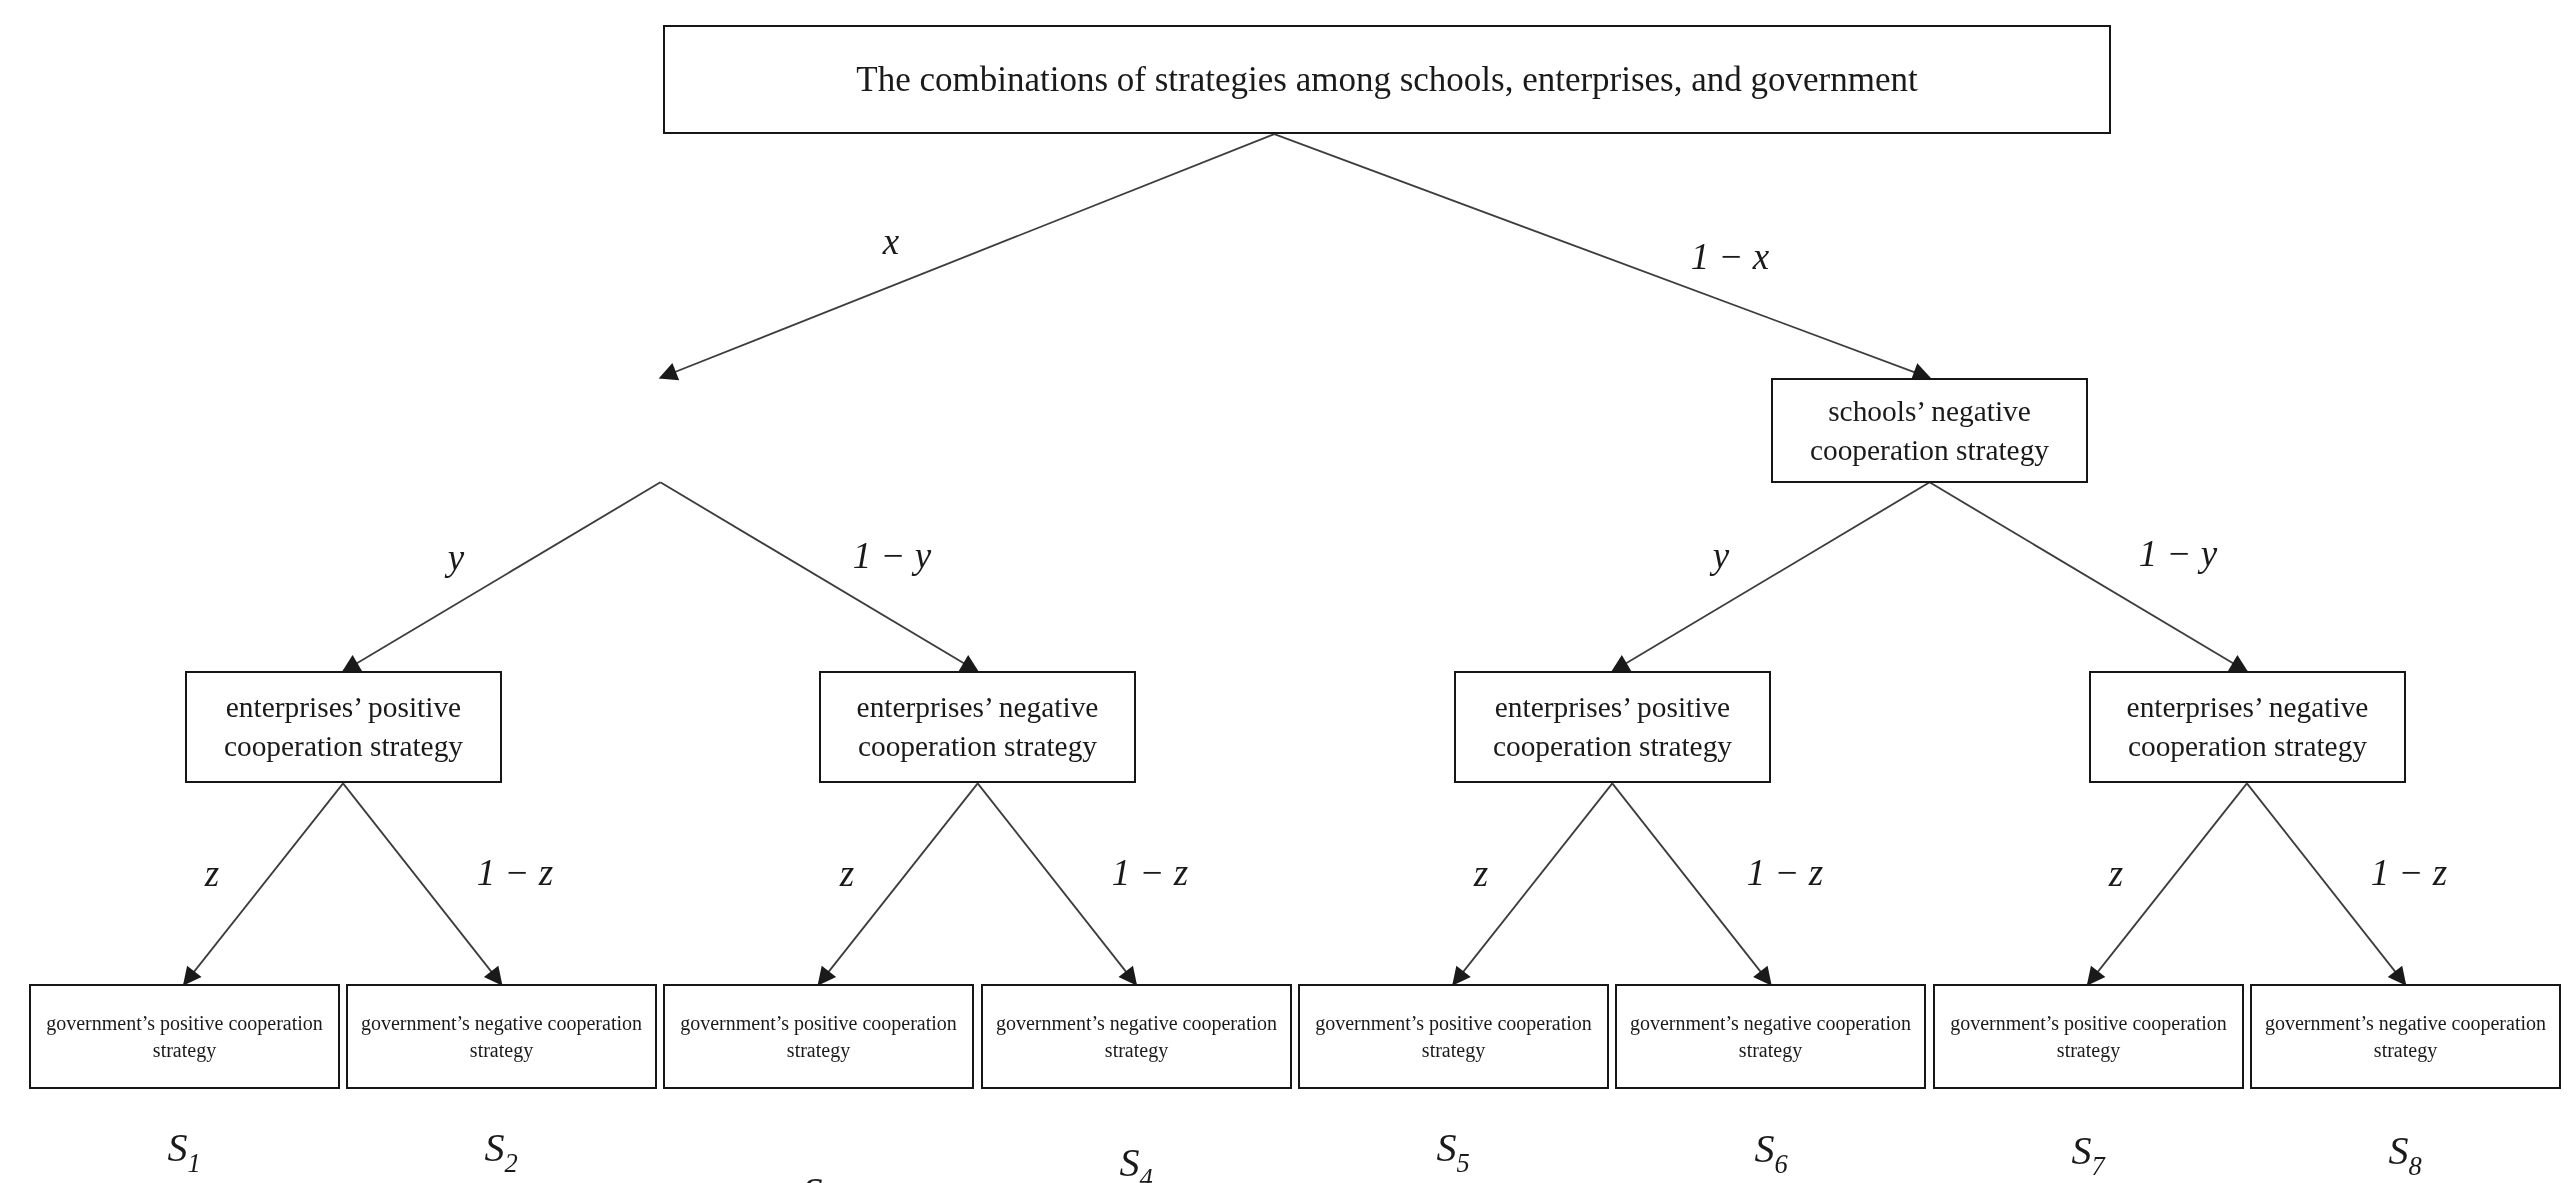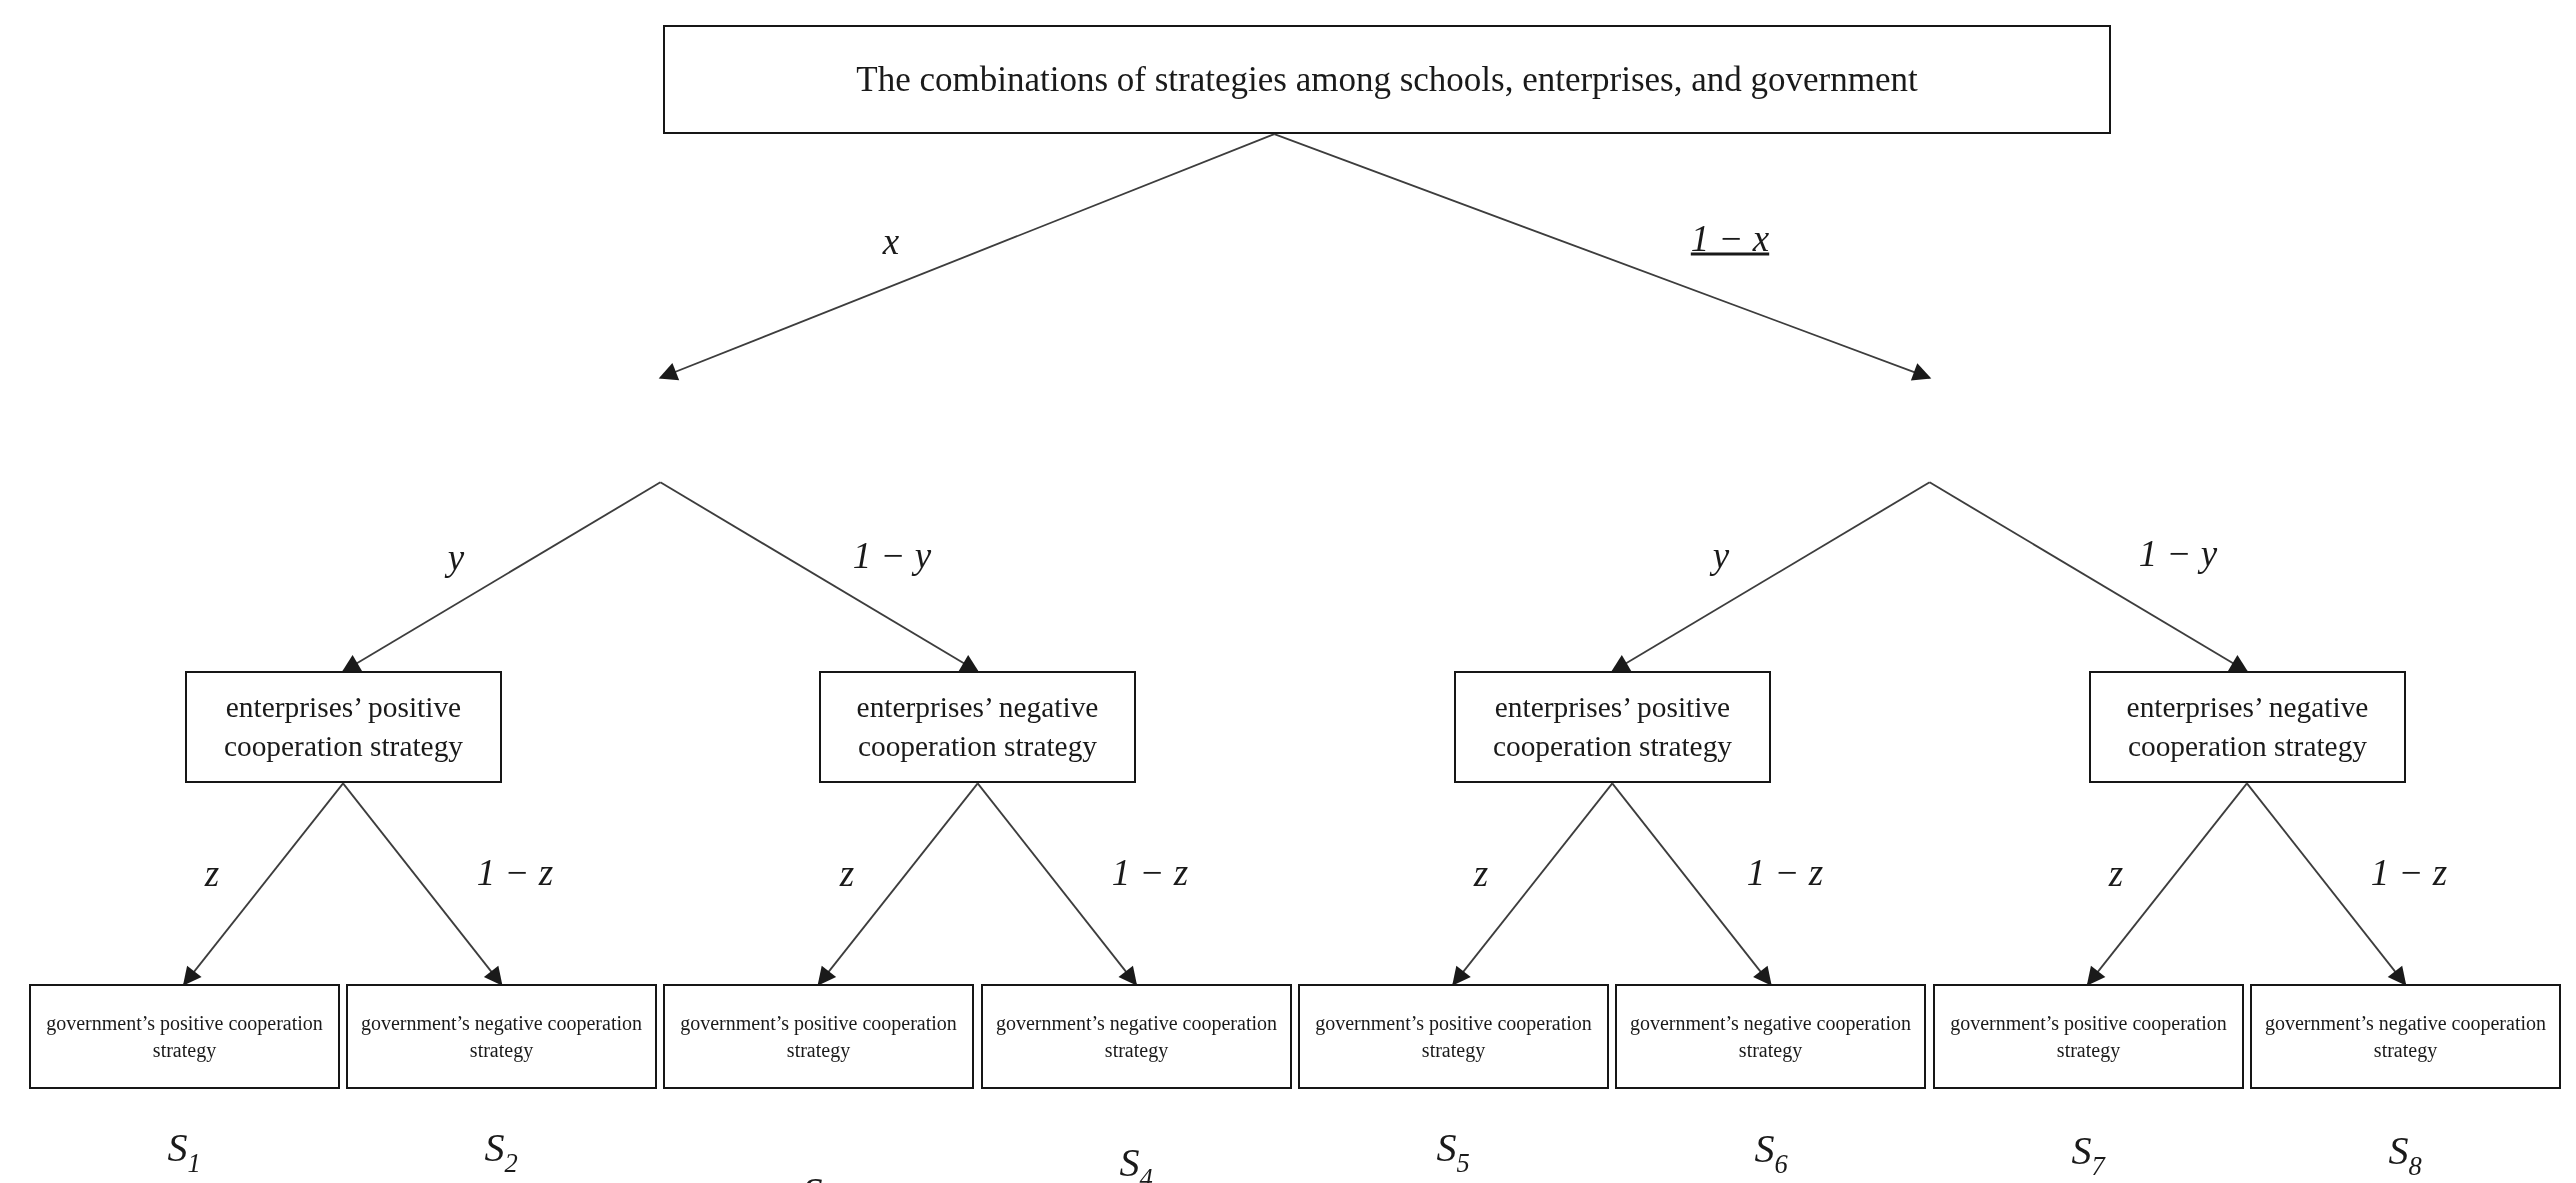--- a/index.html
+++ b/index.html
@@ -76,20 +76,23 @@
     <line x1="2190" y1="1064" x2="1974" y2="1337" marker-end="url(#ah)"></line>
     <line x1="2190" y1="1064" x2="2405" y2="1337" marker-end="url(#ah)"></line>
     <line x1="3052" y1="1064" x2="2836" y2="1337" marker-end="url(#ah)"></line>
     <line x1="3052" y1="1064" x2="3267" y2="1337" marker-end="url(#ah)"></line>
   </svg>
 
   <div class="box box--title" style="left:663px; top:25px; width:1448px; height:109px;">
     <span>The combinations of strategies among schools, enterprises, and government</span>
   </div>
 
+  <div class="box box--node" style="left:1771px; top:378px; width:317px; height:105px;">
+    <span>schools’ negative cooperation strategy</span>
+  </div>
 
   <div class="box box--node" style="left:185px; top:671px; width:317px; height:112px;">
     <span>enterprises’ positive cooperation strategy</span>
   </div>
   <div class="box box--node" style="left:819px; top:671px; width:317px; height:112px;">
     <span>enterprises’ negative cooperation strategy</span>
   </div>
   <div class="box box--node" style="left:1454px; top:671px; width:317px; height:112px;">
     <span>enterprises’ positive cooperation strategy</span>
   </div>
@@ -116,21 +119,21 @@
     <span>government’s negative cooperation strategy</span>
   </div>
   <div class="box box--leaf" style="left:1933px; top:984px; width:311px; height:105px;">
     <span>government’s positive cooperation strategy</span>
   </div>
   <div class="box box--leaf" style="left:2250px; top:984px; width:311px; height:105px;">
     <span>government’s negative cooperation strategy</span>
   </div>
 
   <div class="plabel" style="left:891px; top:241px;">x</div>
-  <div class="plabel" style="left:1730px; top:238px;text-decoration:underline;">1 − x</div>
+  <div class="plabel" style="left:1730px; top:256px;">1 − x</div>
   <div class="plabel" style="left:456px;  top:557px;">y</div>
   <div class="plabel" style="left:892px; top:555px;">1 − y</div>
   <div class="plabel" style="left:1721px; top:555px;">y</div>
   <div class="plabel" style="left:2178px; top:553px;">1 − y</div>
   <div class="plabel" style="left:212px;  top:873px;">z</div>
   <div class="plabel" style="left:515px;  top:872px;">1 − z</div>
   <div class="plabel" style="left:847px; top:873px;">z</div>
   <div class="plabel" style="left:1150px; top:872px;">1 − z</div>
   <div class="plabel" style="left:1481px; top:873px;">z</div>
   <div class="plabel" style="left:1785px; top:872px;">1 − z</div>

